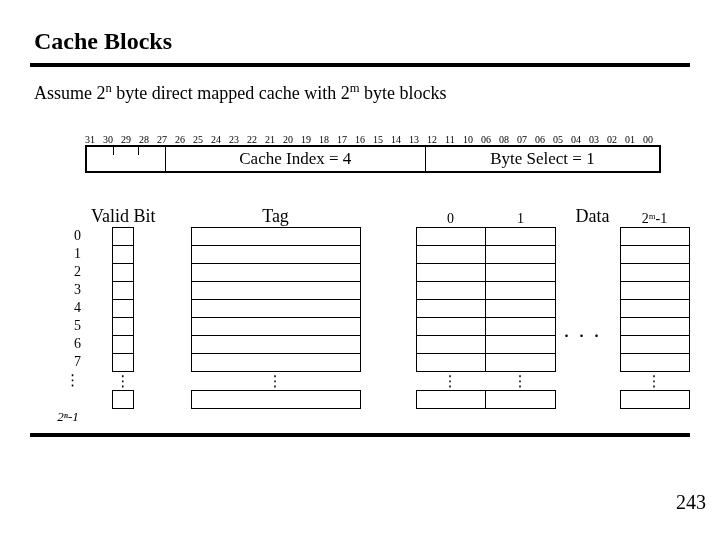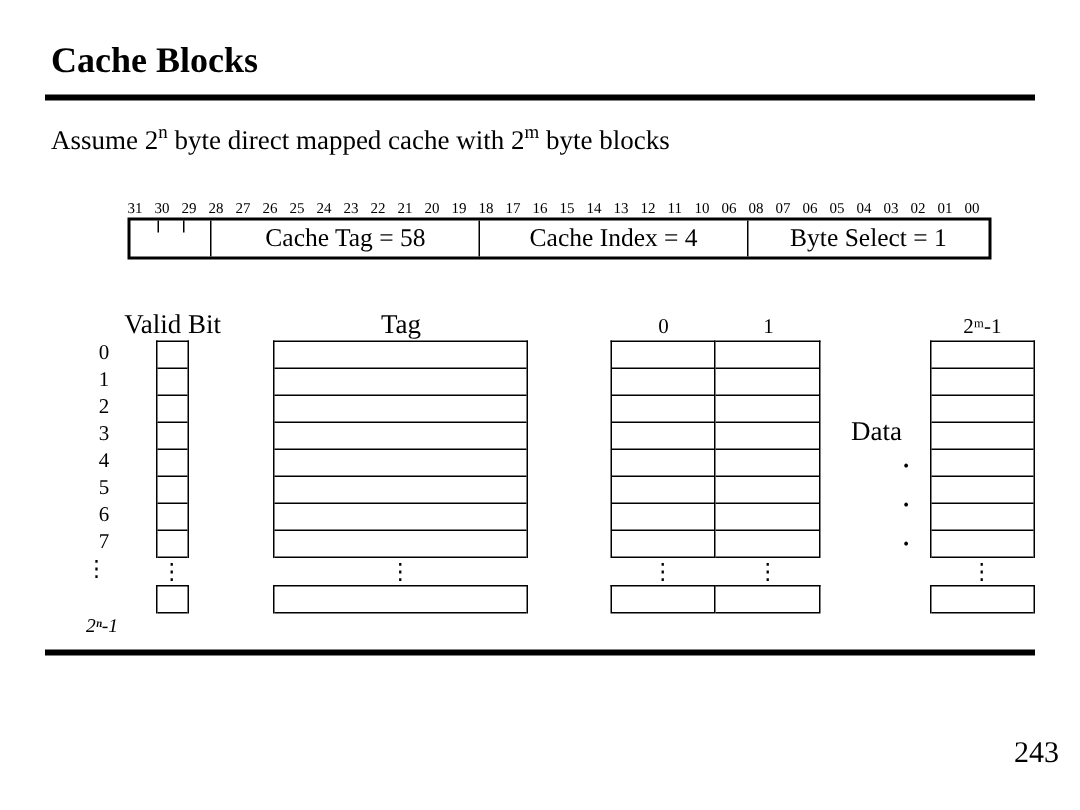--- a/index.html
+++ b/index.html
@@ -179,21 +179,20 @@
       <span>02</span>
       <span>01</span>
       <span>00</span>
     </div>
 
     <div class="fieldsrow">
       <div class="blank">
         <span class="tk" style="left:33%"></span>
         <span class="tk" style="left:66%"></span>
       </div>
-      <div class="tag">Cache Tag = 58</div>
       <div class="idx">Cache Index = 4</div>
       <div class="bsel">Byte Select = 1</div>
     </div>
 
     <div class="cache">
 
       <div class="rowlabels">
         <div>0</div>
         <div>1</div>
         <div>2</div>
@@ -270,21 +269,21 @@
             <div class="cell"></div>
             <div class="cell"></div>
             <div class="cell"></div>
         </div>
         <div class="dots-v">⋮</div>
         <div class="cells w-d" style="border-left:none">
             <div class="cell"></div>
           </div>
       </div>
 
-      <div style="display:flex;flex-direction:row;align-items:center;">
+      <div style="display:flex;flex-direction:column;align-items:center;">
         <div class="colhdr" style="margin-left:20px">Data</div>
         <div class="dots-h">. . .</div>
       </div>
 
       <div class="colgroup" style="margin-left:10px">
         <div class="colhdr small">2ᵐ-1</div>
         <div class="cells w-d">
           <div class="cell"></div>
             <div class="cell"></div>
             <div class="cell"></div>

